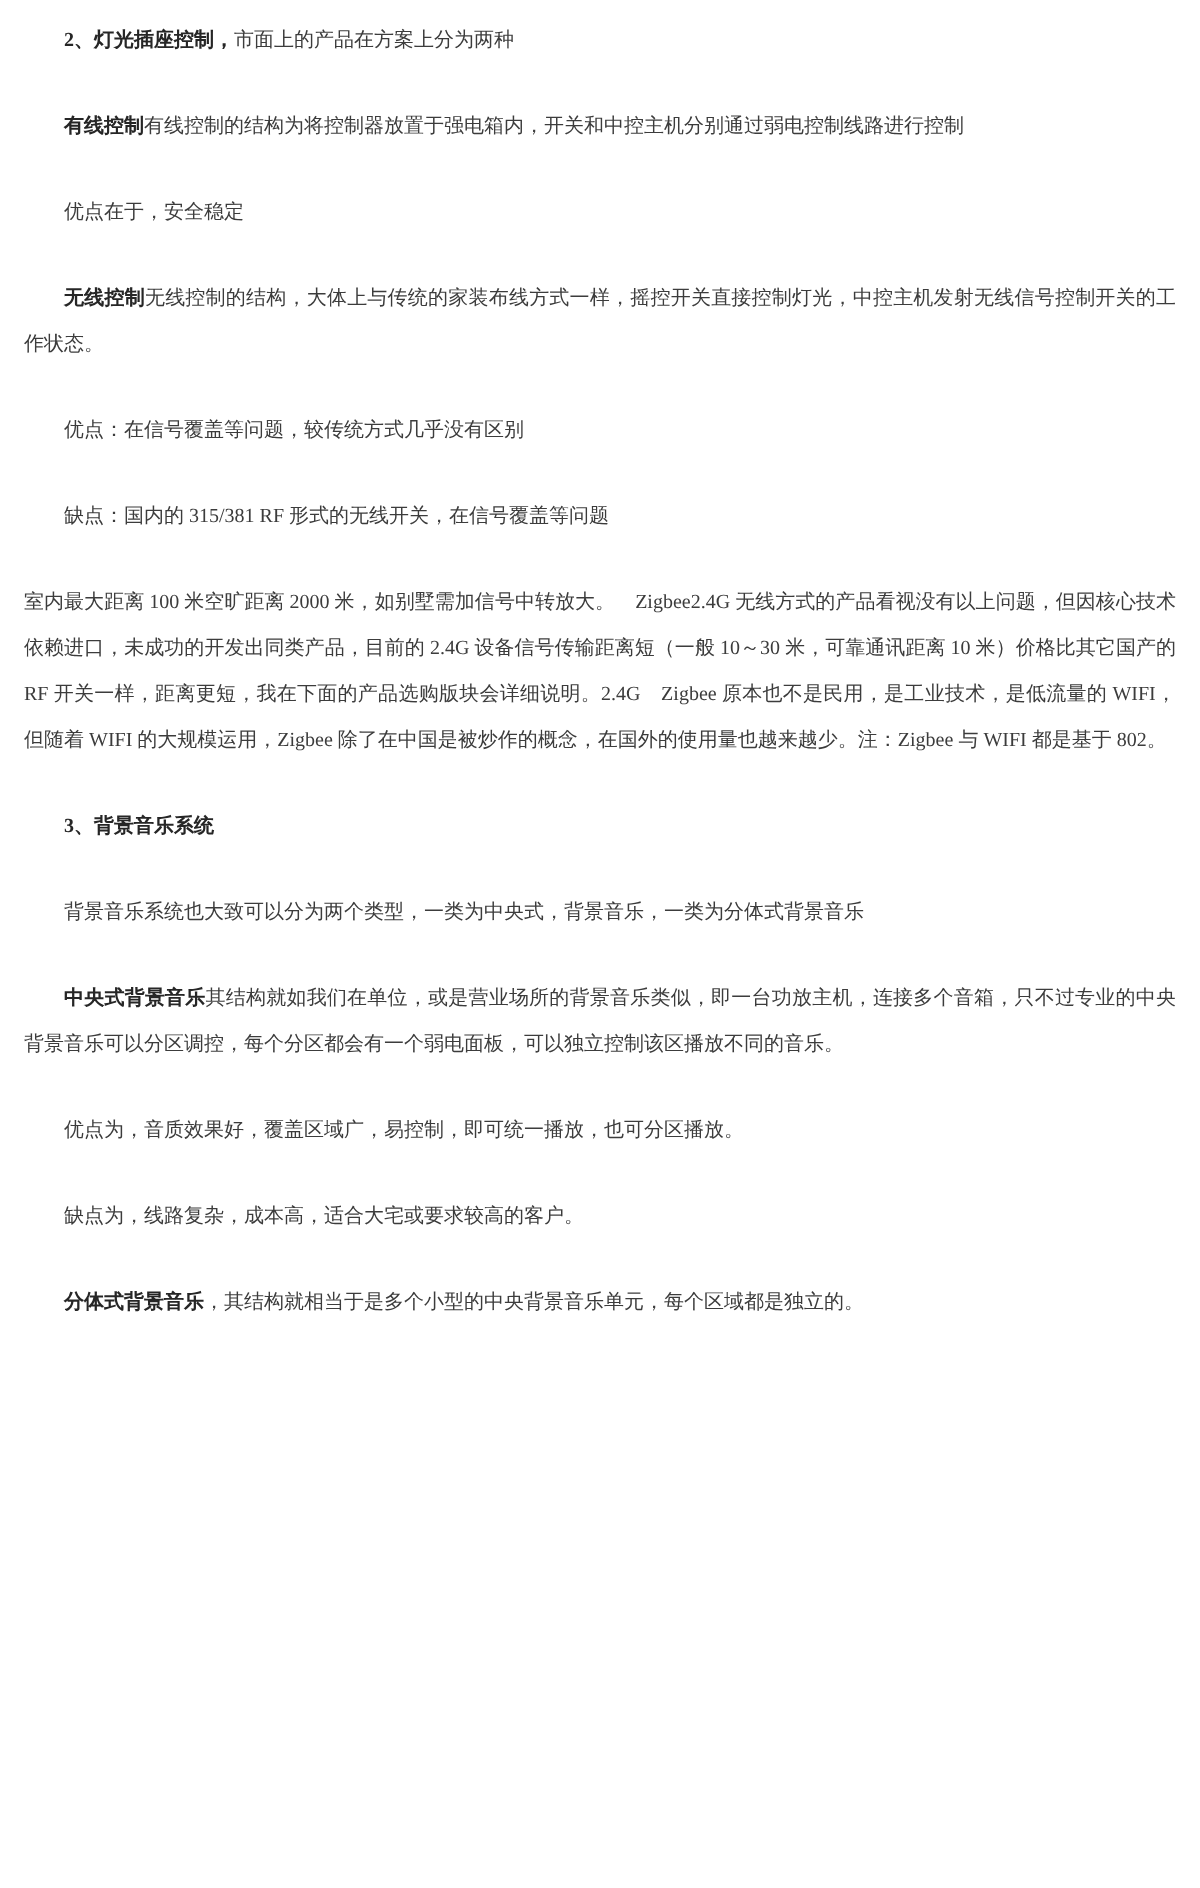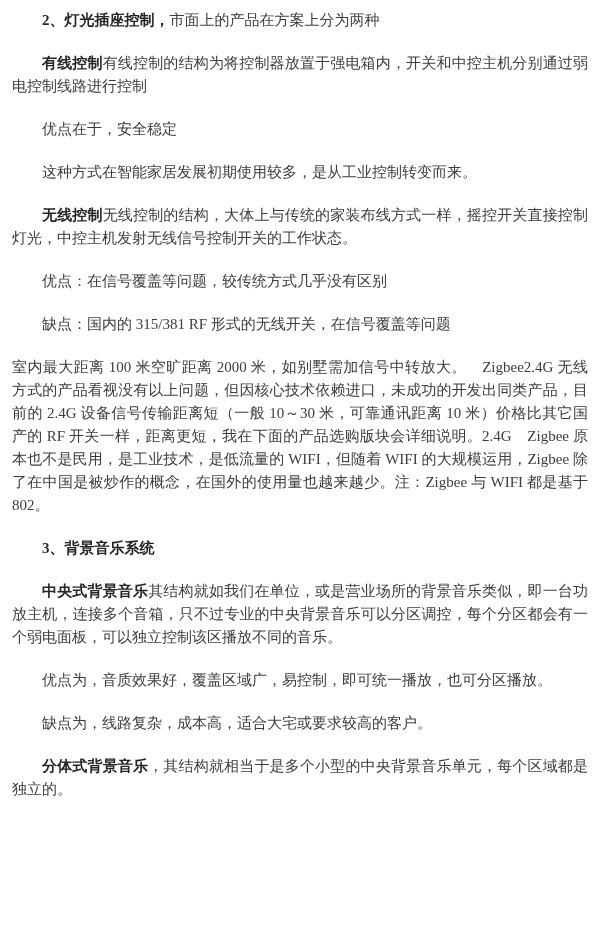--- a/index.html
+++ b/index.html
@@ -12,21 +12,21 @@
     height: 944px;
     overflow: hidden;
     font-family: "Liberation Serif", "DejaVu Serif", serif;
   }
   .page {
     box-sizing: border-box;
     width: 600px;
     height: 828px;
     padding: 9px 12px 0 12px;
     color: #3c3c3c;
-    font-size: 15px;
+    font-size: 10px;
     line-height: 23px;
     text-align: justify;
     overflow: hidden;
   }
   .para {
     margin: 0 0 20px 0;
   }
   .para.indent {
     text-indent: 2em;
   }
@@ -40,33 +40,33 @@
 
 <div class="page">
 
   <p class="para indent"><strong>2、灯光插座控制，</strong><span>市面上的产品在方案上分为两种</span></p>
 
   <p class="para indent"><strong>有线控制</strong><span>有线控制的结构为将控制器放置于强电箱内，开关和中控主机分别通过弱电控制线路进行控制</span></p>
 
   <p class="para indent"><strong></strong><span>优点在于，安全稳定</span></p>
 
 
-  <p class="para indent"><strong></strong><span>这种方式在智能家居发展初期使用较多，是从工业控制转变而来。</span></p>
 
 
   <p class="para indent"><strong>无线控制</strong><span>无线控制的结构，大体上与传统的家装布线方式一样，摇控开关直接控制灯光，中控主机发射无线信号控制开关的工作状态。</span></p>
 
   <p class="para indent"><strong></strong><span>优点：在信号覆盖等问题，较传统方式几乎没有区别</span></p>
 
   <p class="para indent"><strong></strong><span>缺点：国内的 315/381 RF 形式的无线开关，在信号覆盖等问题</span></p>
 
   <p class="para"><strong></strong><span>室内最大距离 100 米空旷距离 2000 米，如别墅需加信号中转放大。　Zigbee2.4G 无线方式的产品看视没有以上问题，但因核心技术依赖进口，未成功的开发出同类产品，目前的 2.4G 设备信号传输距离短（一般 10～30 米，可靠通讯距离 10 米）价格比其它国产的 RF 开关一样，距离更短，我在下面的产品选购版块会详细说明。2.4G　Zigbee 原本也不是民用，是工业技术，是低流量的 WIFI，但随着 WIFI 的大规模运用，Zigbee 除了在中国是被炒作的概念，在国外的使用量也越来越少。注：Zigbee 与 WIFI 都是基于 802。</span></p>
 
   <p class="para indent"><strong>3、背景音乐系统</strong><span></span></p>
 
+  <p class="para indent"><strong></strong><span>背景音乐系统也大致可以分为两个类型，一类为中央式，背景音乐，一类为分体式背景音乐</span></p>
 
   <p class="para indent"><strong>中央式背景音乐</strong><span>其结构就如我们在单位，或是营业场所的背景音乐类似，即一台功放主机，连接多个音箱，只不过专业的中央背景音乐可以分区调控，每个分区都会有一个弱电面板，可以独立控制该区播放不同的音乐。</span></p>
 
   <p class="para indent"><strong></strong><span>优点为，音质效果好，覆盖区域广，易控制，即可统一播放，也可分区播放。</span></p>
 
   <p class="para indent"><strong></strong><span>缺点为，线路复杂，成本高，适合大宅或要求较高的客户。</span></p>
 
   <p class="para indent"><strong>分体式背景音乐</strong><span>，其结构就相当于是多个小型的中央背景音乐单元，每个区域都是独立的。</span></p>
 
 </div>

